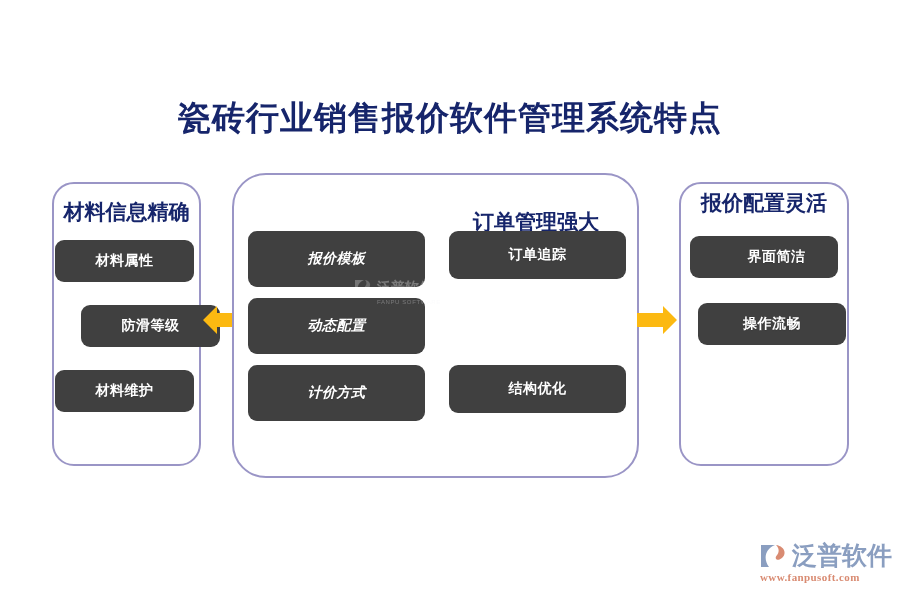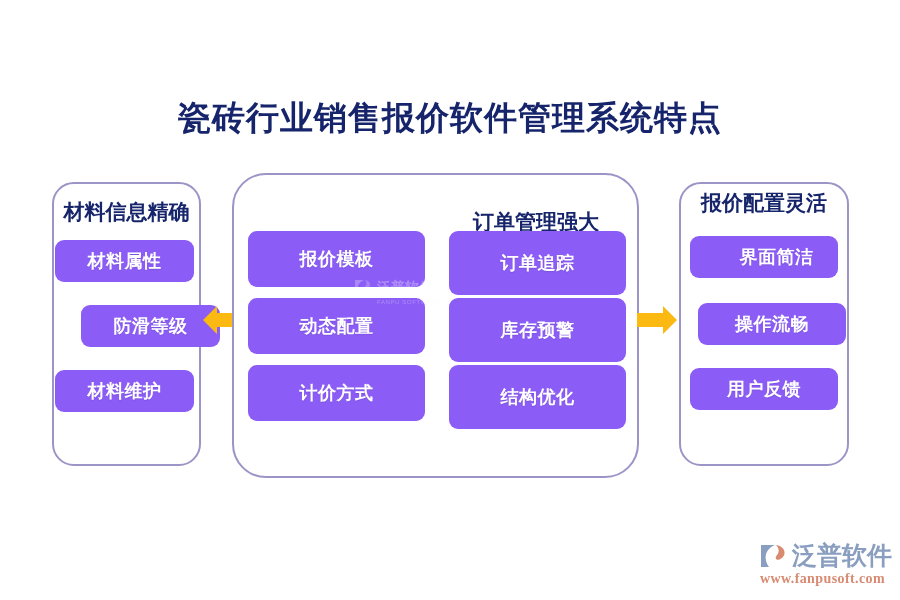--- a/index.html
+++ b/index.html
@@ -59,46 +59,46 @@
   }
   .head-left  { left: 52px;  top: 198px; width: 149px; }
   .head-mid-1 { left: 248px; top: 189px; width: 180px; }
   .head-mid-2 { left: 446px; top: 189px; width: 180px; margin-top: 19px; }
   .head-right { left: 679px; top: 189px; width: 170px; }
 
   
   .chip {
     position: absolute;
     box-sizing: border-box;
-    background: #8b5cf6;
+    background: #404040;
     border-radius: 9px;
     color: #ffffff;
-    font-size: 18px;
+    font-size: 14px;
     font-weight: bold;
     display: flex;
     align-items: center;
     justify-content: center;
     letter-spacing: 0.5px;
     text-shadow: 0 1px 1px rgba(0,0,0,0.10);
   }
 
   
   .chip-l { left: 55px; width: 139px; height: 42px; }
   .chip-l1 { top: 240px; }
   .chip-l2 { top: 305px; margin-left: 26px; }
   .chip-l3 { top: 370px; }
 
   
-  .chip-m1 { left: 248px; width: 177px; height: 56px; }
+  .chip-m1 { left: 248px; width: 177px; height: 56px; font-style: italic; }
   .chip-m1a { top: 231px; }
   .chip-m1b { top: 298px; }
   .chip-m1c { top: 365px; }
 
   
-  .chip-m2 { left: 449px; width: 177px; height: 64px; }
+  .chip-m2 { left: 449px; width: 177px; height: 48px; }
   .chip-m2a { top: 231px; }
   .chip-m2b { top: 298px; }
   .chip-m2c { top: 365px; }
 
   
   .chip-r { left: 690px; width: 148px; height: 42px; }
   .chip-r1 { top: 236px; padding-left: 25px; }
   .chip-r2 { top: 303px; margin-left: 8px; }
   .chip-r3 { top: 368px; }
 
@@ -152,21 +152,21 @@
   .logo-word {
     font-size: 25px;
     font-weight: bold;
     color: #8a9ec0;
     letter-spacing: 0px;
     line-height: 27px;
     margin-left: 2px;
   }
   .logo-url {
     font-family: "Liberation Serif", "DejaVu Serif", serif;
-    font-size: 14px;
+    font-size: 11px;
     font-weight: bold;
     color: #d98b72;
     letter-spacing: 0.4px;
     margin-top: 1px;
     margin-left: 2px;
   }
 </style>
 </head>
 <body>
 
@@ -187,21 +187,20 @@
   </div>
 
   <div class="panel panel-mid"></div>
 
   <div class="chip chip-m1 chip-m1a">报价模板</div>
   <div class="chip chip-m1 chip-m1c">计价方式</div>
   <div class="chip chip-m1 chip-m1b">动态配置</div>
 
   <div class="col-head head-mid-2">订单管理强大</div>
   <div class="chip chip-m2 chip-m2a">订单追踪</div>
-  <div class="chip chip-m2 chip-m2b">库存预警</div>
   <div class="chip chip-m2 chip-m2c">结构优化</div>
 
   <div class="watermark">
     <div class="wm-row">
       <div class="wm-mark">
         <svg width="22" height="22" viewBox="0 0 22 22" xmlns="http://www.w3.org/2000/svg">
           <path d="M3 4 L12 4 C5 7 4 13 8 19 L3 19 Z" fill="#ffffff" opacity="0.9"></path>
           <path d="M13 4 C19 5 20 11 15 13 C13 13.6 12 12 13 10.6 C15 8.4 15 6 13 4 Z" fill="#ffffff" opacity="0.75"></path>
         </svg>
       </div>
@@ -213,21 +212,20 @@
   <div class="arrow arrow-right">
     <svg width="40" height="34" viewBox="0 0 40 34" xmlns="http://www.w3.org/2000/svg">
       <polygon points="40,17 26,3 26,10 0,10 0,24 26,24 26,31" fill="#fcb911"></polygon>
     </svg>
   </div>
 
   <div class="panel panel-right"></div>
   <div class="col-head head-right">报价配置灵活</div>
   <div class="chip chip-r chip-r1">界面简洁</div>
   <div class="chip chip-r chip-r2">操作流畅</div>
-  <div class="chip chip-r chip-r3">用户反馈</div>
 
   <div class="logo">
     <div class="logo-row">
       <div class="logo-mark">
         <svg width="32" height="30" viewBox="0 0 32 30" xmlns="http://www.w3.org/2000/svg">
           <path d="M3 5 L17 5 C7 9 5 19 11 27 L3 27 Z" fill="#8a9ec0"></path>
           <path d="M18 5 C28 6.5 29.5 16 21.5 19.5 C18.5 20.8 16.5 18 18.5 15.8 C21.5 12.5 21.5 8.5 18 5 Z" fill="#d98b72"></path>
         </svg>
       </div>
       <div class="logo-word">泛普软件</div>

